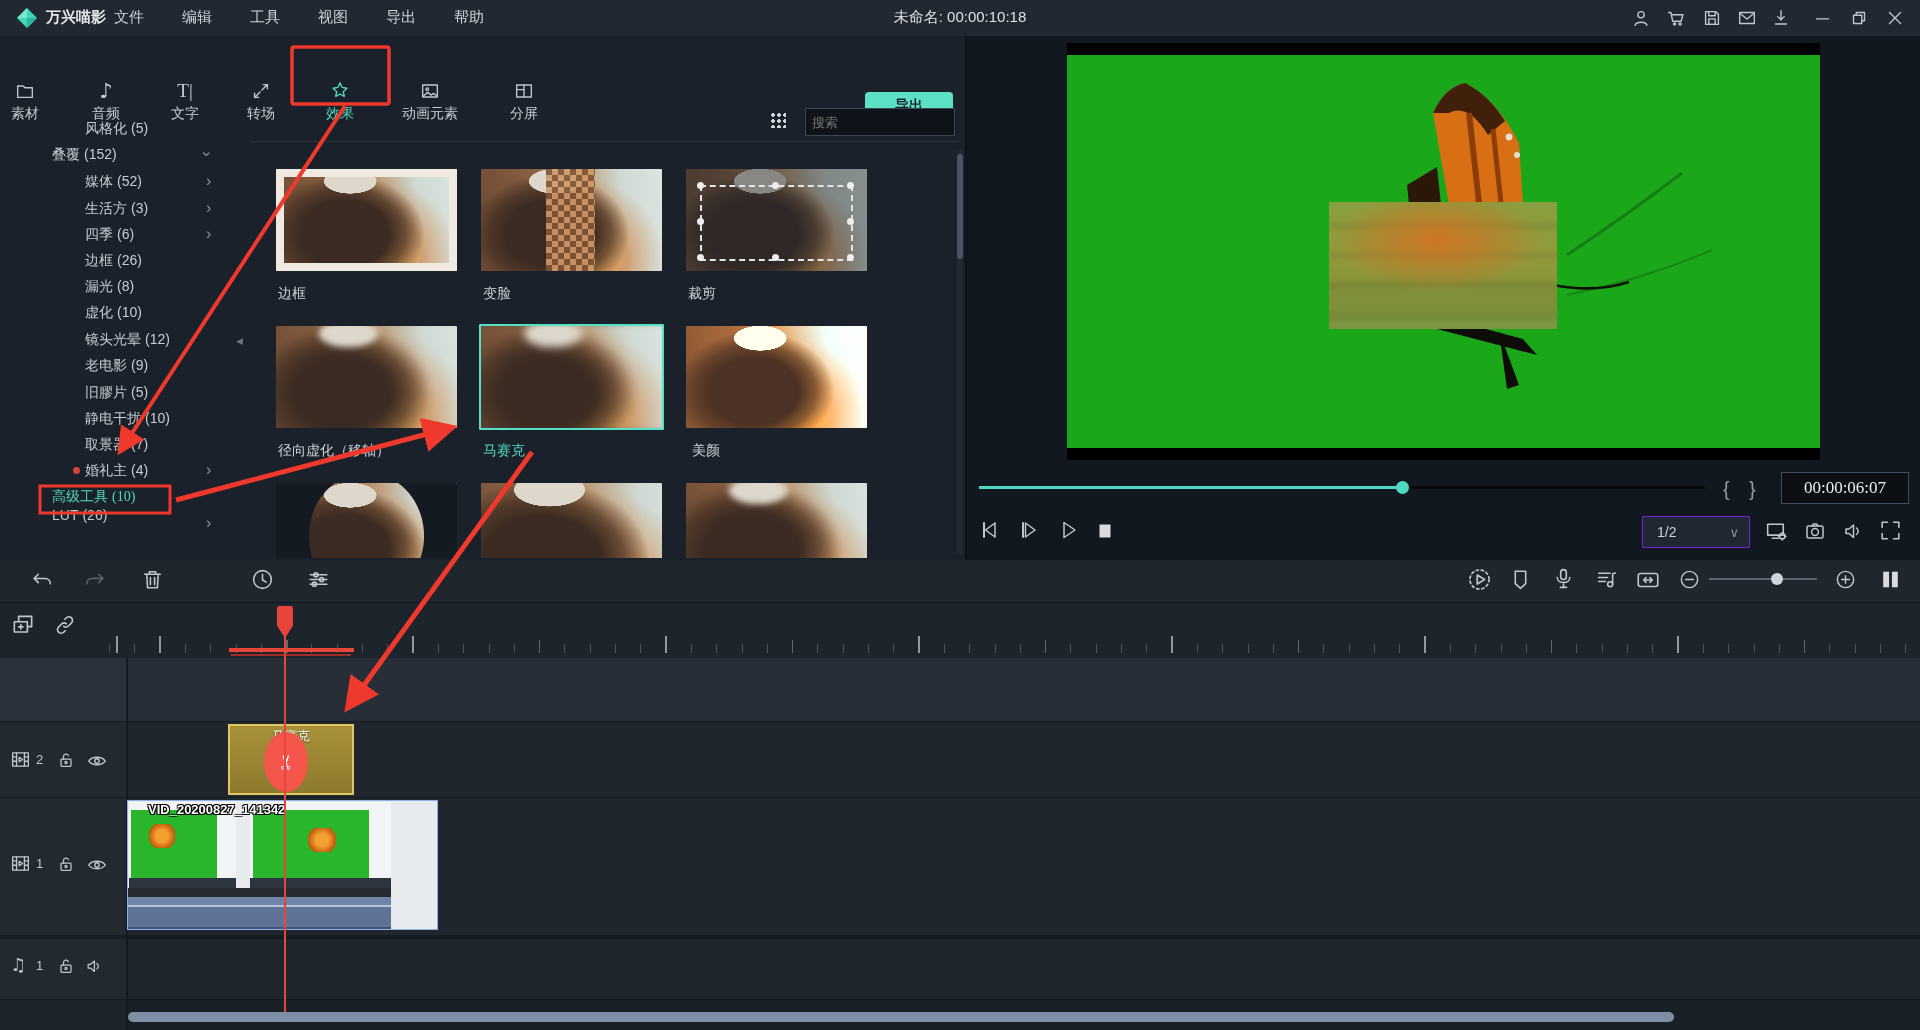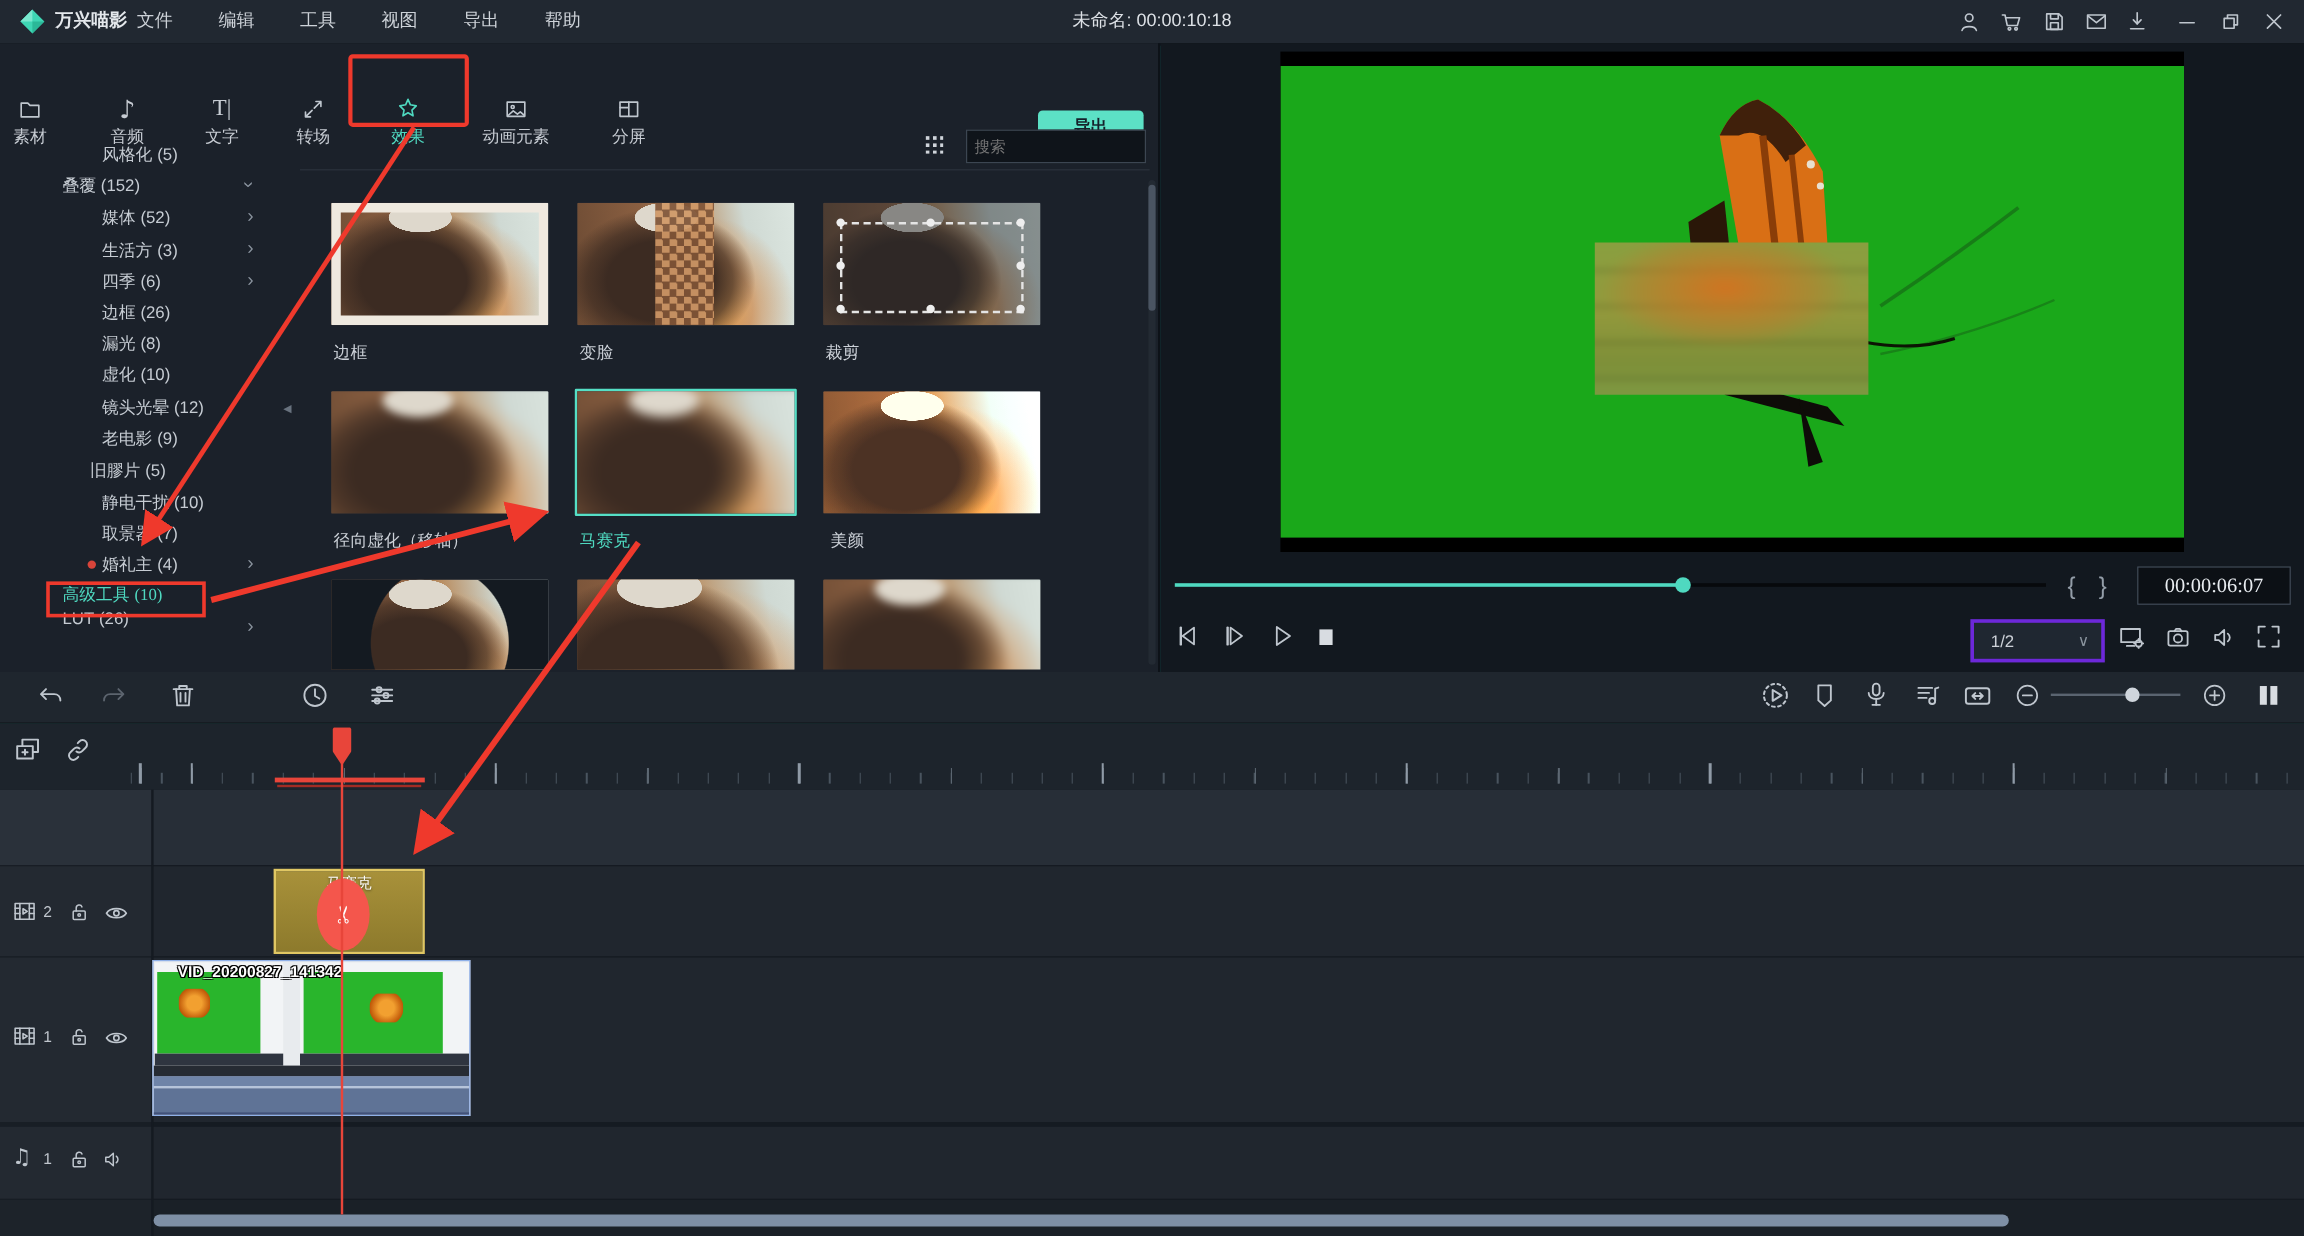--- a/index.html
+++ b/index.html
@@ -40,21 +40,21 @@
   .fx-mosaic .tb{filter:blur(4px);transform:scale(1.12);}
   .fx-mosaic{border:2px solid #55dfc5;margin:-2px 0 0 -2px;}
   .fx-beauty .tb{filter:brightness(1.18) saturate(1.3);}
   .fx-zoom .tb{transform:scale(1.35) translateY(6px);}
   .fx-ellipse .mask{position:absolute;inset:0;background:radial-gradient(ellipse 58px 64px at 50% 52%, transparent 57px, #141a21 58px);}
   .fx-label{position:absolute;font-size:14px;color:#ccd1d8;white-space:nowrap;}
   .fx-label.sel{color:#4fd9c0;}
   
   .seek-knob{border-radius:50%;background:#4fd9c0;}
   .tc-box{border:1px solid #414c59;background:#0c1015;color:#e9edf1;display:flex;align-items:center;justify-content:center;font-size:17px;}
-  .dd{background:#1f2731;border:3px solid #6d28d9;color:#ccd1d8;display:flex;align-items:center;font-size:14px;}
+  .dd{background:#1f2731;border:1px solid #6d28d9;color:#ccd1d8;display:flex;align-items:center;font-size:14px;}
   .tick-strip{position:absolute;}
   .thead-num{font-size:13px;color:#c0c6cd;}
   .clip-fx{background:linear-gradient(180deg,#a8913a,#8d7a2c);border:2px solid #e0c763;box-sizing:border-box;}
   .scis-badge{background:#f4564c;border-radius:50%;display:flex;align-items:center;justify-content:center;}
   .scis-badge span{color:#fff;font-size:20px;transform:rotate(-90deg);}
   .anno{pointer-events:none;}
 </style>
 </head>
 <body>
 
@@ -163,21 +163,21 @@
     <span class="chev" style="left:206px;top:134px">›</span>
     <div class="side-row" style="left:85px;top:161px"><span>生活方</span><span class="cnt">(3)</span></div>
     <span class="chev" style="left:206px;top:161px">›</span>
     <div class="side-row" style="left:85px;top:187px"><span>四季</span><span class="cnt">(6)</span></div>
     <span class="chev" style="left:206px;top:187px">›</span>
     <div class="side-row" style="left:85px;top:213px"><span>边框</span><span class="cnt">(26)</span></div>
     <div class="side-row" style="left:85px;top:239px"><span>漏光</span><span class="cnt">(8)</span></div>
     <div class="side-row" style="left:85px;top:265px"><span>虚化</span><span class="cnt">(10)</span></div>
     <div class="side-row" style="left:85px;top:292px"><span>镜头光晕</span><span class="cnt">(12)</span></div>
     <div class="side-row" style="left:85px;top:318px"><span>老电影</span><span class="cnt">(9)</span></div>
-    <div class="side-row" style="left:75px;top:345px"><span>旧膠片</span><span class="cnt">(5)</span></div>
+    <div class="side-row" style="left:85px;top:345px"><span>旧膠片</span><span class="cnt">(5)</span></div>
     <div class="side-row" style="left:85px;top:371px"><span>静电干扰</span><span class="cnt">(10)</span></div>
     <div class="side-row" style="left:85px;top:397px"><span>取景器</span><span class="cnt">(7)</span></div>
     <span class="dot" style="left:73px;top:431px"></span>
     <div class="side-row" style="left:85px;top:423px"><span>婚礼主</span><span class="cnt">(4)</span></div>
     <span class="chev" style="left:206px;top:423px">›</span>
     <div class="side-row active" style="left:52px;top:450px"><span>高级工具</span><span class="cnt">(10)</span></div>
     <div class="side-row" style="left:52px;top:468px"><span>LUT</span><span class="cnt">(26)</span></div>
     <span class="chev" style="left:206px;top:476px">›</span>
 
     <span class="abs" style="left:236px;top:300px;font-size:9px;color:#68727e;font-family:'DejaVu Sans',sans-serif">◀</span>
@@ -459,21 +459,21 @@
         <path d="M15.5 9c2.2 1.7 2.2 4.8 0 6.5"></path>
       </svg>
 
     <div class="abs clip-fx" style="left:228px;top:66px;width:126px;height:71px;">
       <div style="text-align:center;color:#fff;font-size:12.5px;margin-top:2px;text-shadow:0 1px 2px rgba(0,0,0,.6);">马赛克</div>
       <div class="scis-badge" style="position:absolute;left:34px;top:6px;width:44px;height:60px;">
         <span style="font-family:'DejaVu Sans',sans-serif">✂</span>
       </div>
     </div>
 
-    <div class="abs" style="left:127px;top:142px;width:265px;height:130px;background:#e8ebee;border:1px solid #8fb0e8;box-sizing:border-box;overflow:hidden;">
+    <div class="abs" style="left:127px;top:142px;width:311px;height:130px;background:#e8ebee;border:1px solid #8fb0e8;box-sizing:border-box;overflow:hidden;">
 
       <div style="position:absolute;left:1px;top:1px;width:107px;height:86px;background:#f2f4f6;">
         <div style="position:absolute;left:2px;top:8px;width:86px;height:68px;background:#29b52c;"></div>
         <div style="position:absolute;left:20px;top:22px;width:26px;height:24px;background:radial-gradient(circle,#f2a030 35%,#c05808 75%,transparent 80%);"></div>
         <div style="position:absolute;left:0;top:76px;width:107px;height:10px;background:#2f3540;"></div>
       </div>
       <div style="position:absolute;left:122px;top:1px;width:141px;height:86px;background:#f2f4f6;">
         <div style="position:absolute;left:3px;top:8px;width:116px;height:68px;background:#29b52c;"></div>
         <div style="position:absolute;left:58px;top:26px;width:28px;height:24px;background:radial-gradient(circle,#f2a030 35%,#c05808 75%,transparent 80%);"></div>
         <div style="position:absolute;left:0;top:76px;width:141px;height:10px;background:#2f3540;"></div>

